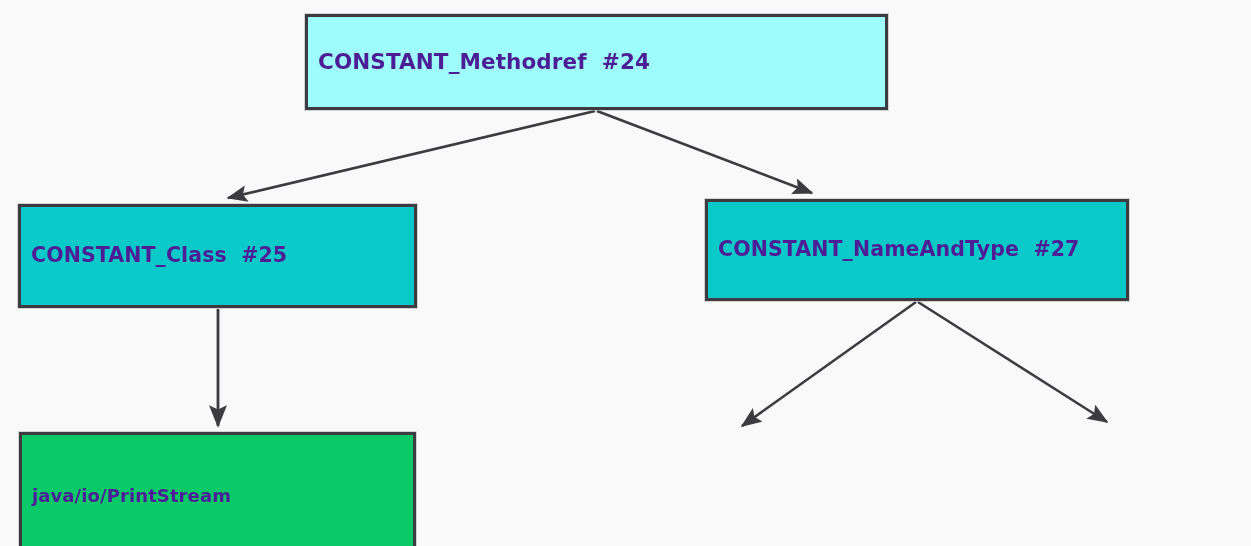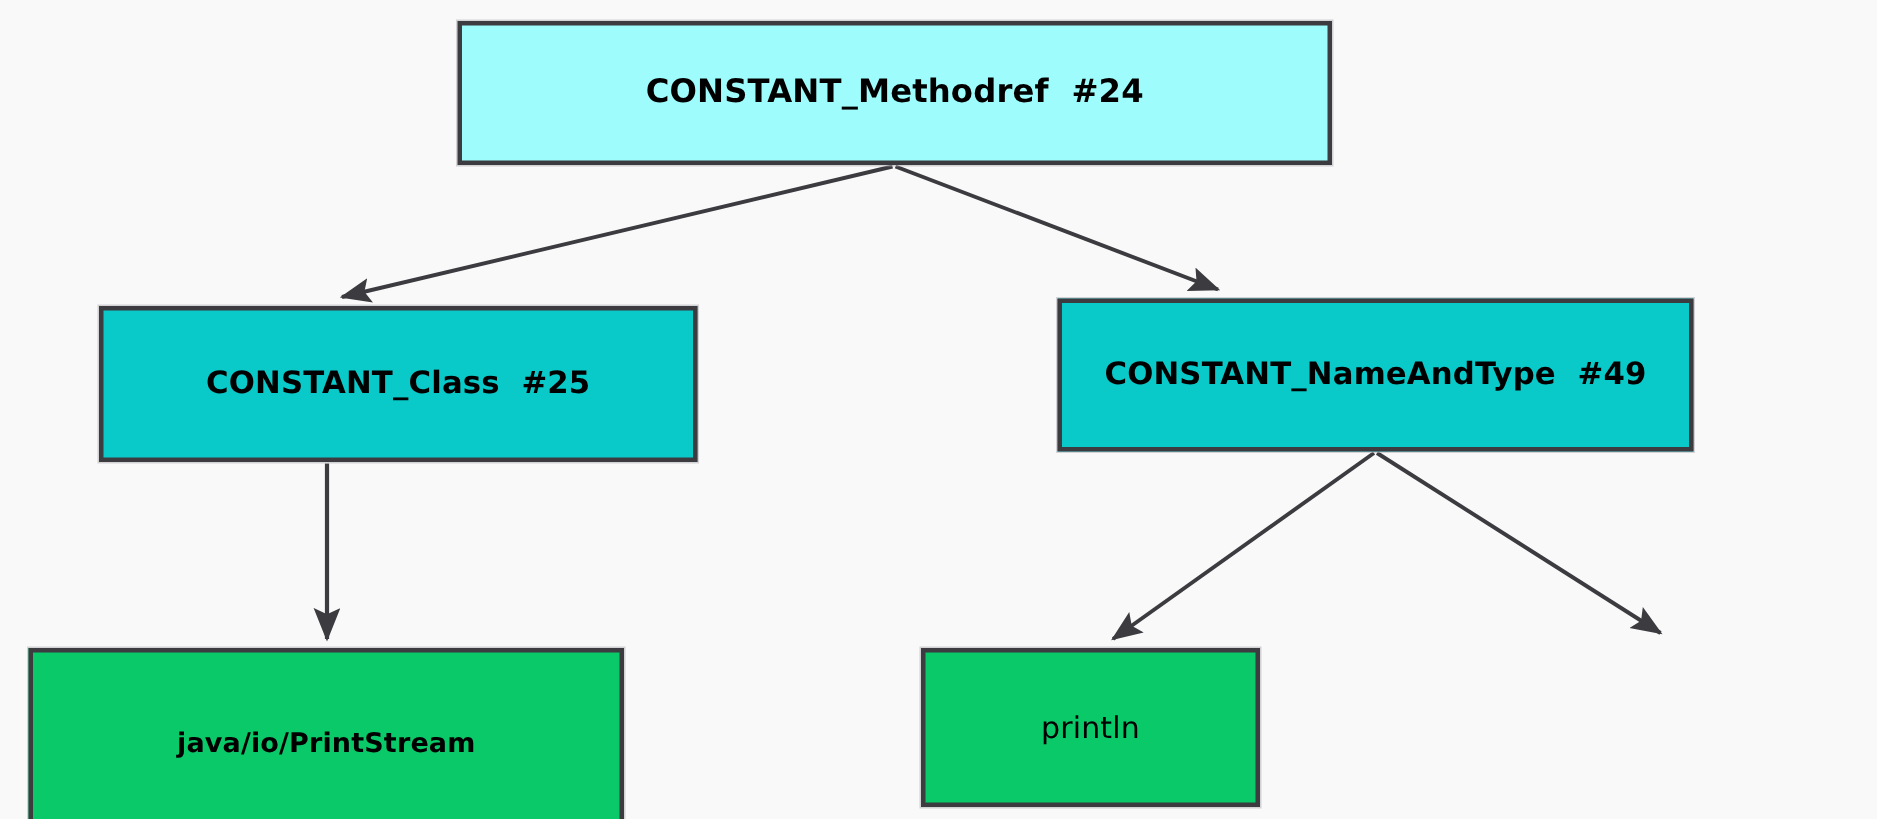--- a/index.html
+++ b/index.html
@@ -23,23 +23,23 @@
     width: 1251px;
     height: 546px;
     pointer-events: none;
   }
   .node {
     position: absolute;
     box-sizing: border-box;
     border: 3px solid #3b3b40;
     display: flex;
     align-items: center;
-    justify-content: center;
+    justify-content: flex-start;
     text-align: center;
-    color: #000000;
+    color: #4c1d95;
     line-height: 1.15;
     box-shadow: 0 0 0 1px rgba(180,180,185,0.55);
   }
   .node-label {
     display: block;
     padding: 0 10px;
     letter-spacing: 0.1px;
     white-space: pre;
   }
   .lvl-root   { font-size: 21.5px; font-weight: bold; }
@@ -75,30 +75,27 @@
 
     <line x1="916" y1="302" x2="742" y2="426" stroke="#3b3b40" stroke-width="2.6" marker-end="url(#arrowhead)"></line>
 
     <line x1="918" y1="302" x2="1107" y2="422" stroke="#3b3b40" stroke-width="2.6" marker-end="url(#arrowhead)"></line>
   </svg>
 
   <div class="node" id="node-methodref" style="background:#9ffcfc;">
     <span class="node-label lvl-root">CONSTANT_Methodref  #24</span>
   </div>
 
-  <div class="node" id="node-class" style="background:#0ac9c9;margin-left:48px;">
+  <div class="node" id="node-class" style="background:#0ac9c9;">
     <span class="node-label lvl-mid">CONSTANT_Class  #25</span>
   </div>
 
   <div class="node" id="node-nameandtype" style="background:#0ac9c9;">
-    <span class="node-label lvl-mid">CONSTANT_NameAndType  #49</span>
+    <span class="node-label lvl-mid">CONSTANT_NameAndType  #27</span>
   </div>
 
   <div class="node" id="node-printstream" style="background:#09c969;">
     <span class="node-label lvl-leaf-b">java/io/PrintStream</span>
   </div>
 
-  <div class="node" id="node-println" style="background:#09c969;">
-    <span class="node-label lvl-leaf">println</span>
-  </div>
 
 
 </div>
 
 </body></html>

